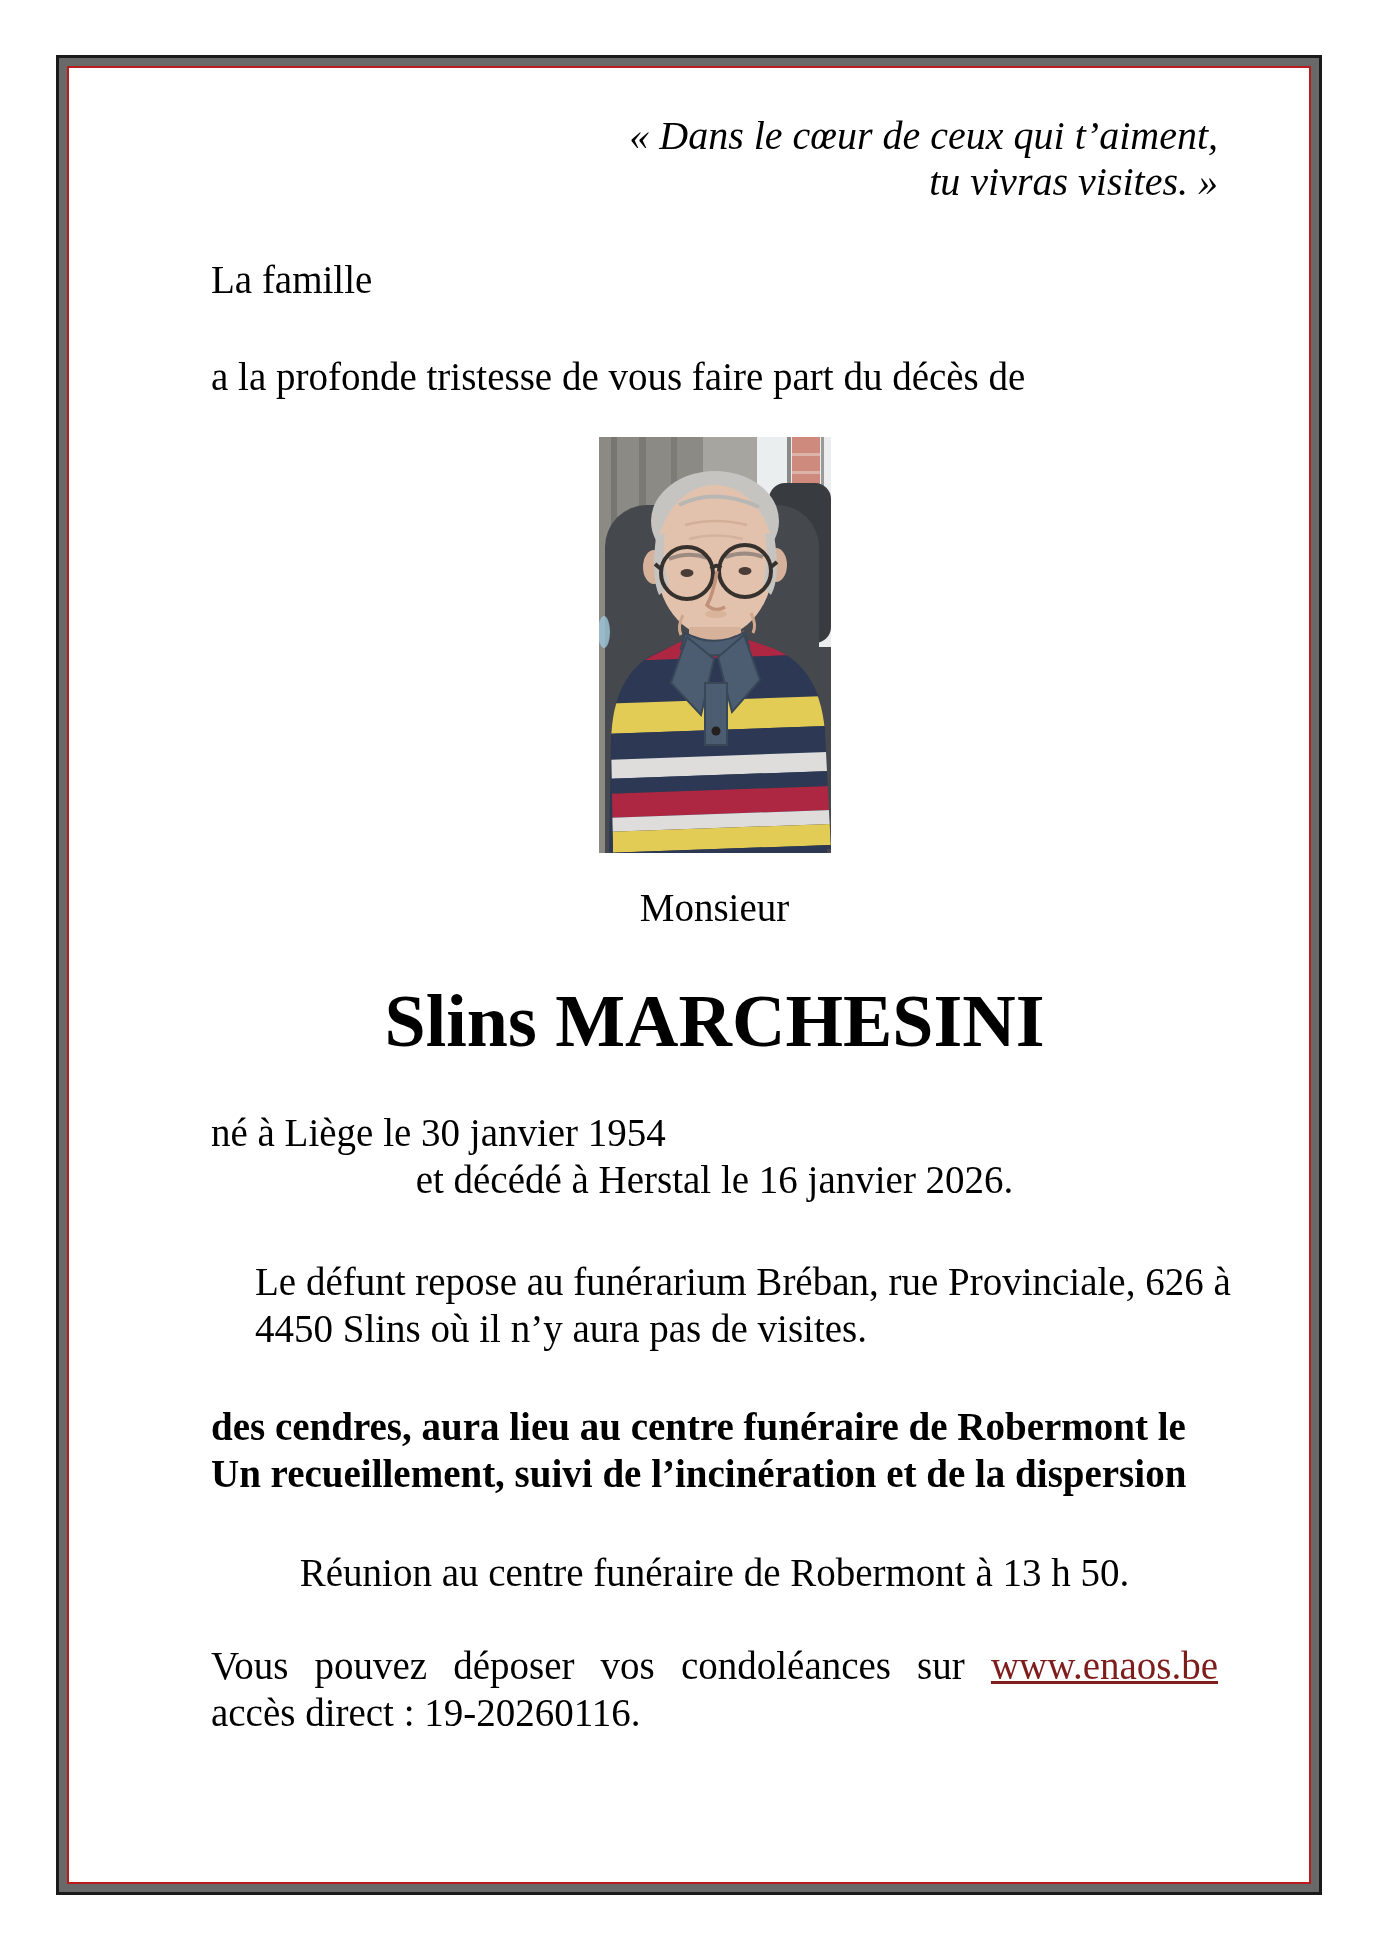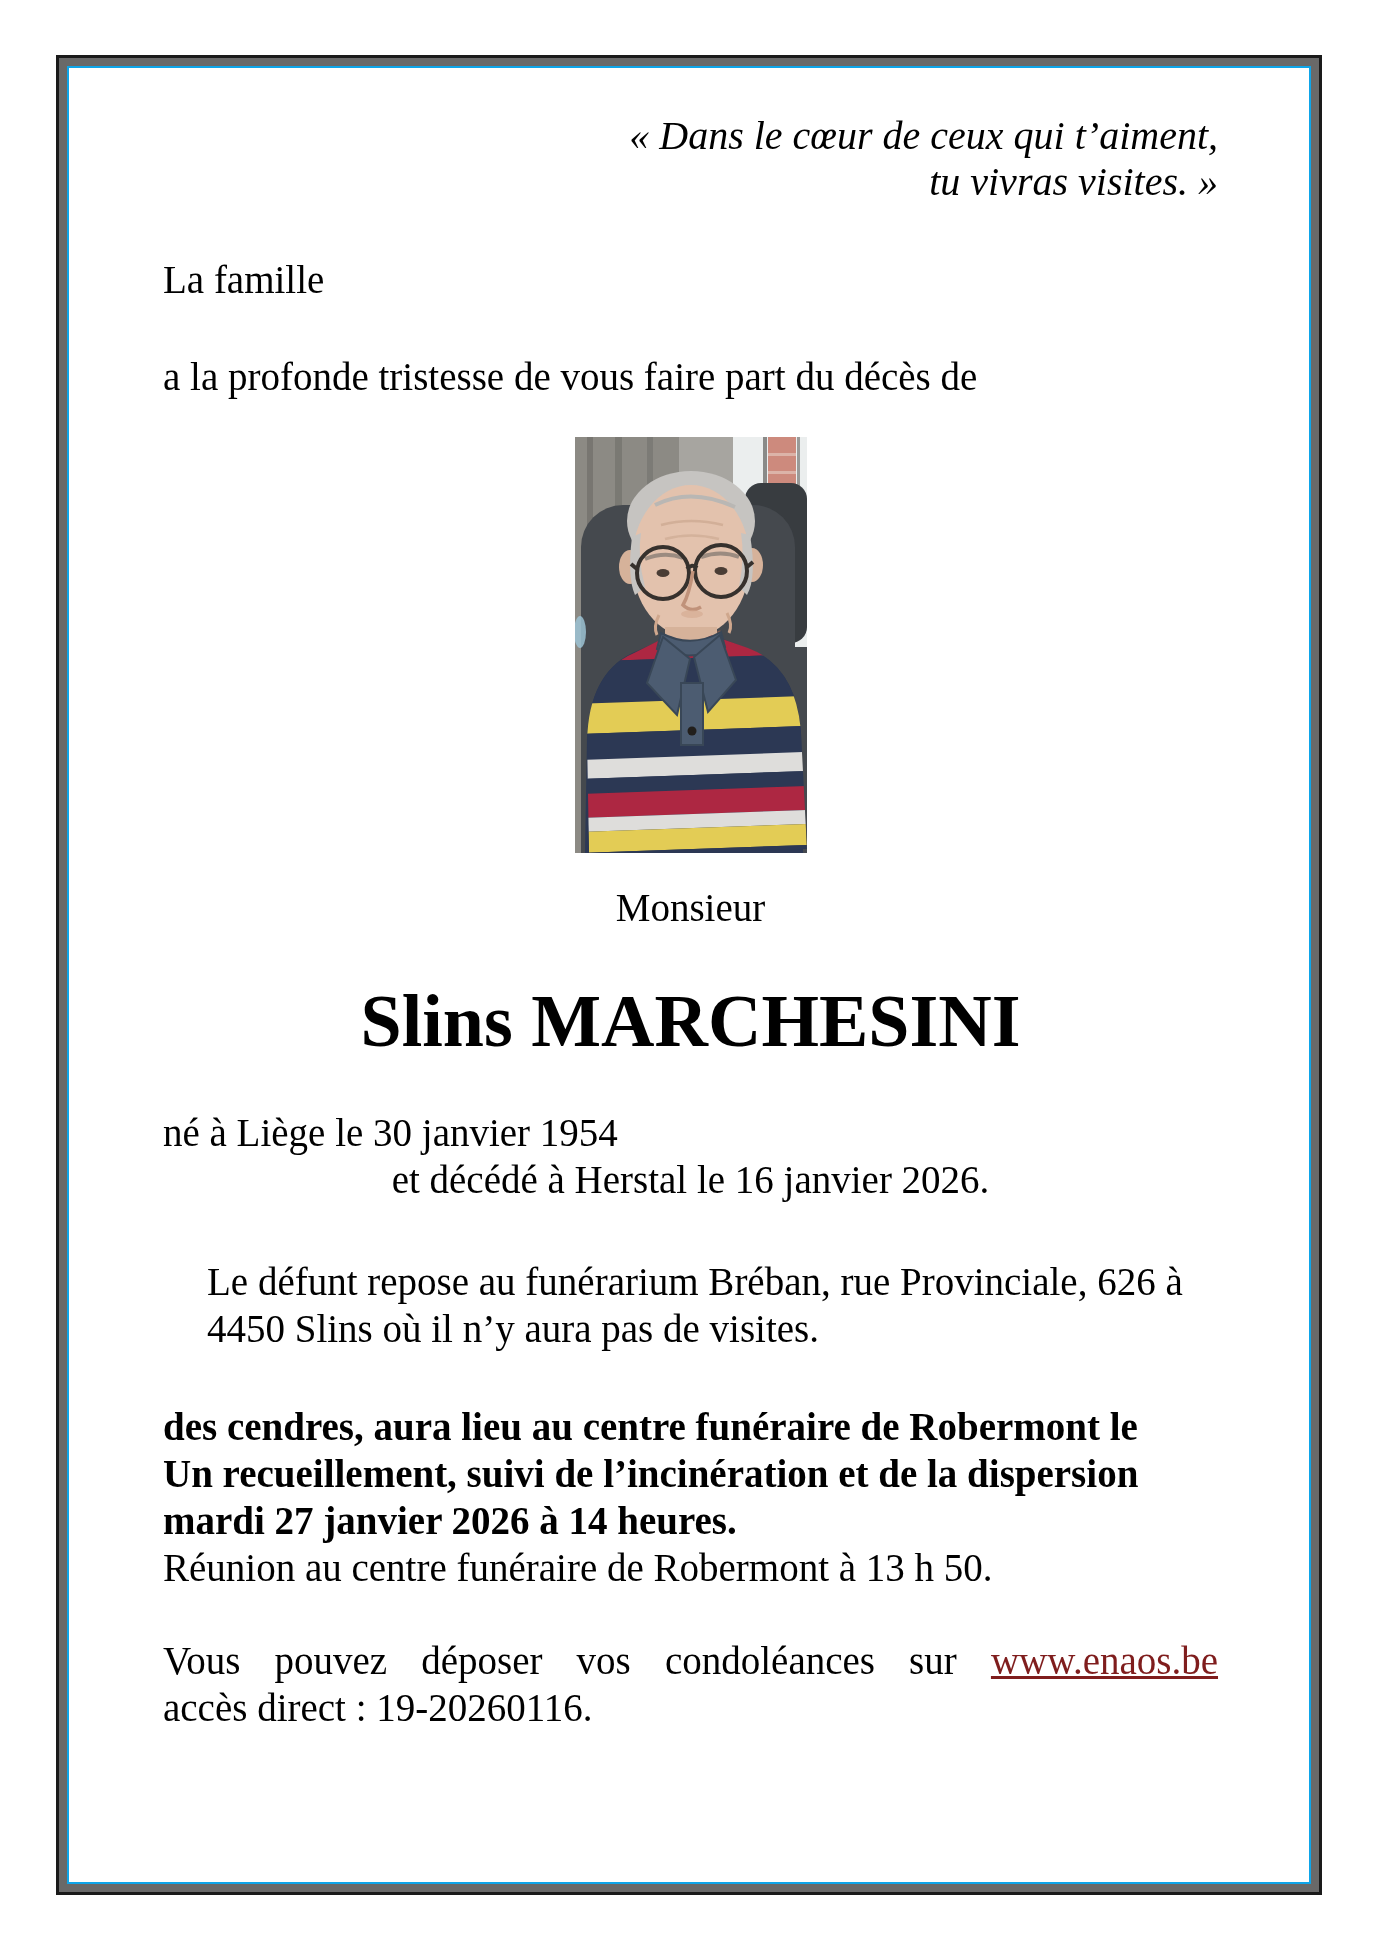--- a/index.html
+++ b/index.html
@@ -17,23 +17,24 @@
     border:3px solid #1a1a1a;
     box-sizing:border-box;
   }
   .frame-mid{
     width:100%;height:100%;
     border:8px solid #696969;
     box-sizing:border-box;
   }
   .frame-inner{
     width:100%;height:100%;
-    border:2px solid #0ea5e9;
+    border:2px solid #b91c1c;
     box-sizing:border-box;
     overflow:hidden;
+    padding-left:48px;
   }
   .content{
     padding:0 91px 0 94px;
     font-size:39px;
     line-height:47px;
   }
   .line{white-space:nowrap;}
   .quote{
     margin-top:45px;
     font-style:italic;
@@ -53,21 +54,21 @@
     text-align:center;
     font-weight:bold;
     font-size:74px;
     line-height:88px;
     white-space:nowrap;
   }
   .birth-line{margin-top:44px;text-align:left;}
   .death-line{text-align:center;}
   .repose{margin-top:55px;margin-left:44px;}
   .ceremony{margin-top:51px;font-weight:bold;}
-  .meeting-line{text-align:left;}
+  .meeting-line{margin-top:52px;text-align:center;}
   .condolences{margin-top:46px;}
   .jline{
     text-align:justify;
     text-align-last:justify;
   }
   a.weblink{
     text-decoration:underline;
     cursor:pointer;
   }
 </style>
@@ -186,21 +187,20 @@
           <div class="death-line line">et décédé à Herstal le 16 janvier 2026.</div>
 
           <div class="repose">
             <div class="line">Le défunt repose au funérarium Bréban, rue Provinciale, 626 à</div>
             <div class="line">4450 Slins où il n’y aura pas de visites.</div>
           </div>
 
           <div class="ceremony">
             <div class="line">des cendres, aura lieu au centre funéraire de Robermont le</div>
             <div class="line">Un recueillement, suivi de l’incinération et de la dispersion</div>
-            <div class="line">mardi 27 janvier 2026 à 14 heures.</div>
           </div>
 
           <div class="meeting-line line">Réunion au centre funéraire de Robermont à 13 h 50.</div>
 
           <div class="condolences">
             <div class="jline">
               <span>Vous pouvez déposer vos condoléances sur</span>
               <a class="weblink" style="color: #7f1d1d;">www.enaos.be</a>
             </div>
             <div class="line">accès direct : 19-20260116.</div>

